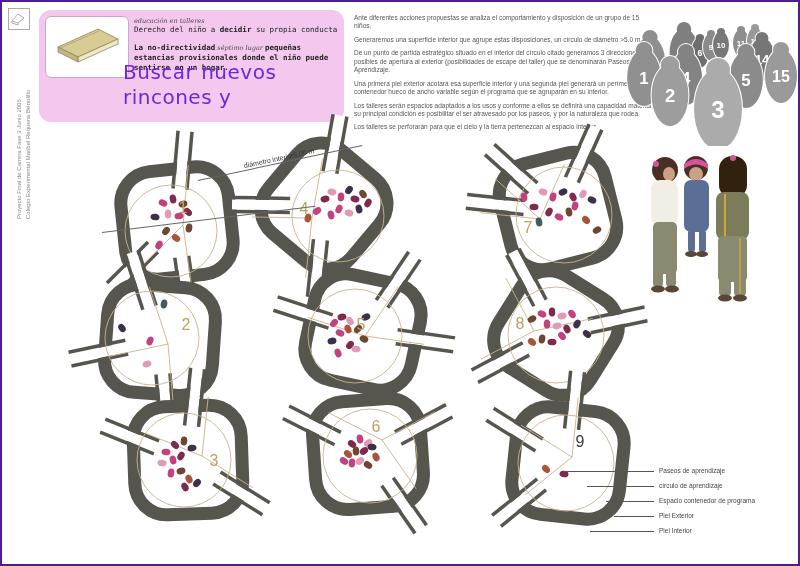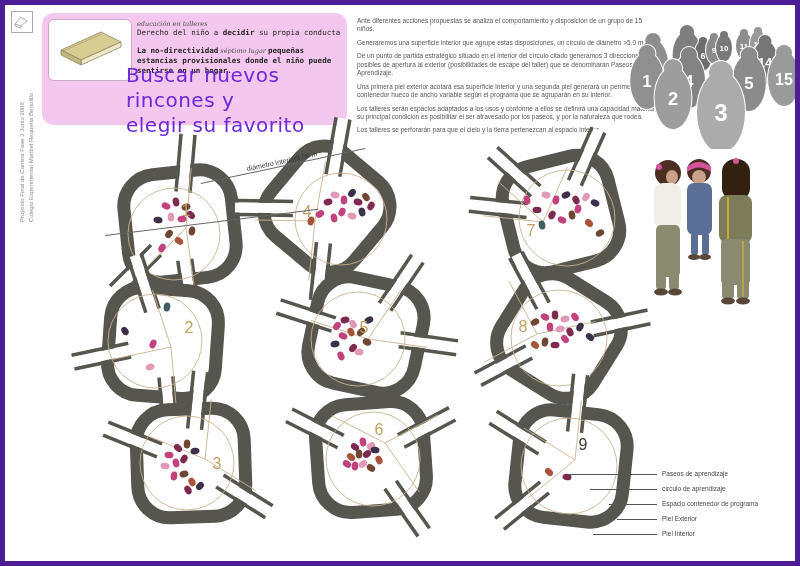--- a/index.html
+++ b/index.html
@@ -1,16 +1,16 @@
 <!DOCTYPE html>
 <html><head>
 <meta charset="utf-8">
 <style>
   html,body{margin:0;padding:0;background:#e8e8e8;}
-  .board{position:relative;width:800px;height:566px;background:#ffffff;border:5px solid #4c1d95;
+  .board{position:relative;width:800px;height:566px;background:#ffffff;border:2px solid #4c1d95;
          box-sizing:border-box;overflow:hidden;font-family:"Liberation Sans",sans-serif;}
   .abs{position:absolute;}
   
   .corner-box{left:6px;top:6px;width:20px;height:20px;border:1px solid #aaa;background:#fff;}
   .side-text{left:-78px;top:108px;width:200px;transform:rotate(-90deg);transform-origin:center;
              font-size:6px;color:#888;line-height:1.5;white-space:nowrap;}
   
   .pink-box{left:37px;top:8px;width:305px;height:112px;background:#f4c7ee;border-radius:12px;}
   .img-box{left:6px;top:6px;width:82px;height:60px;background:#fff;border:1px solid #c9a9c4;border-radius:6px;}
   .pb-text{left:95px;top:7px;width:205px;}
@@ -57,21 +57,20 @@
           <line x1="14" y1="31" x2="53" y2="14" stroke="#8f8560" stroke-width="0.5"></line>
         </svg>
     </div>
     <div class="abs pb-text">
       <div class="cursive">educación en talleres</div>
       <div class="tw"><span>Derecho del niño a </span><b>decidir</b><span> su propia conducta</span></div>
       <div class="tw" style="margin-top:8px"><b>La no-directividad</b><span class="cursive"> séptimo lugar </span><b>pequeñas estancias provisionales donde el niño puede sentirse en un hogar.</b></div>
     </div>
     <div class="abs pb-title">
       <div>Buscar nuevos rincones y</div>
-      <div>elegir su favorito</div>
     </div>
   </div>
 
   <div class="abs intro" id="intro">
       <p>Ante diferentes acciones propuestas se analiza el comportamiento y disposición de un grupo de 15 niños.</p>
       <p>Generaremos una superficie interior que agrupe estas disposiciones, un círculo de diámetro &gt;5.0 m.</p>
       <p>De un punto de partida estratégico situado en el interior del círculo citado generamos 3 direcciones posibles de apertura al exterior (posibilidades de escape del taller) que se denominarán Paseos de Aprendizaje.</p>
       <p>Una primera piel exterior acotará esa superficie interior y una segunda piel generará un perímetro contenedor hueco de ancho variable según el programa que se agruparán en su interior.</p>
       <p>Los talleres serán espacios adaptados a los usos y conforme a ellos se definirá una capacidad material, su principal condición es posibilitar el ser atravesado por los paseos, y por la naturaleza que rodea.</p>
       <p>Los talleres se perforarán para que el cielo y la tierra pertenezcan al espacio interior.</p>

